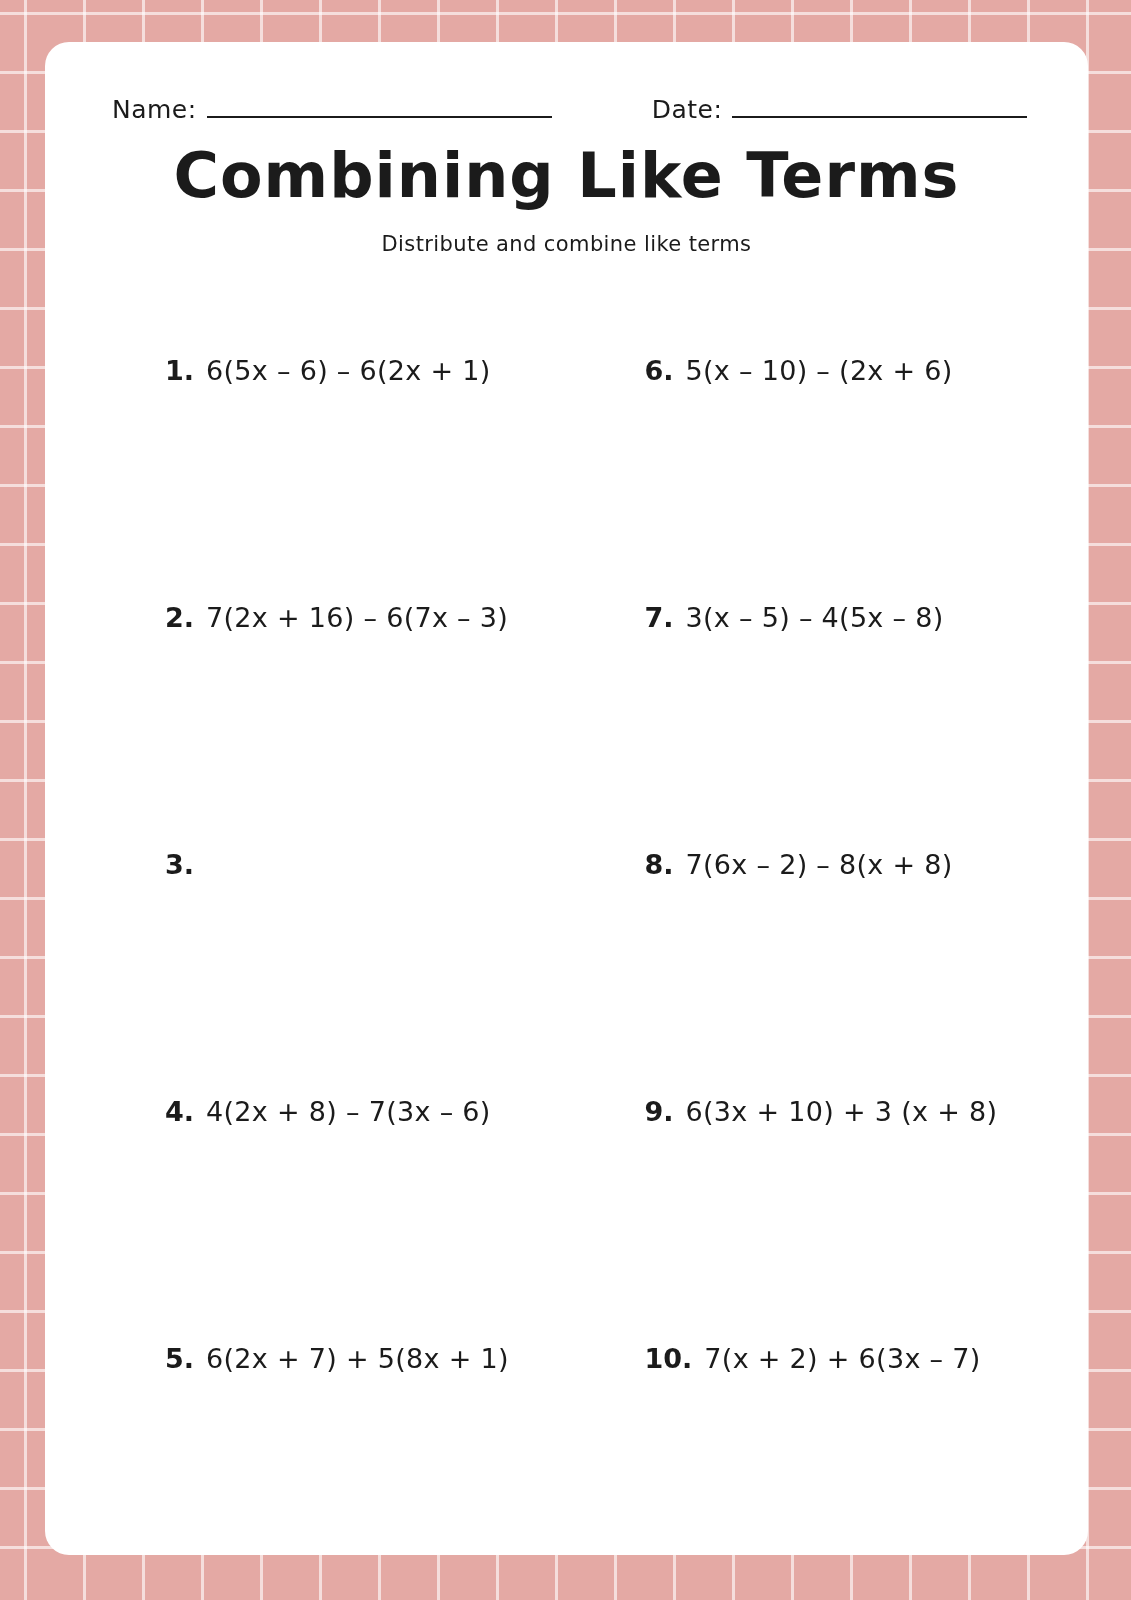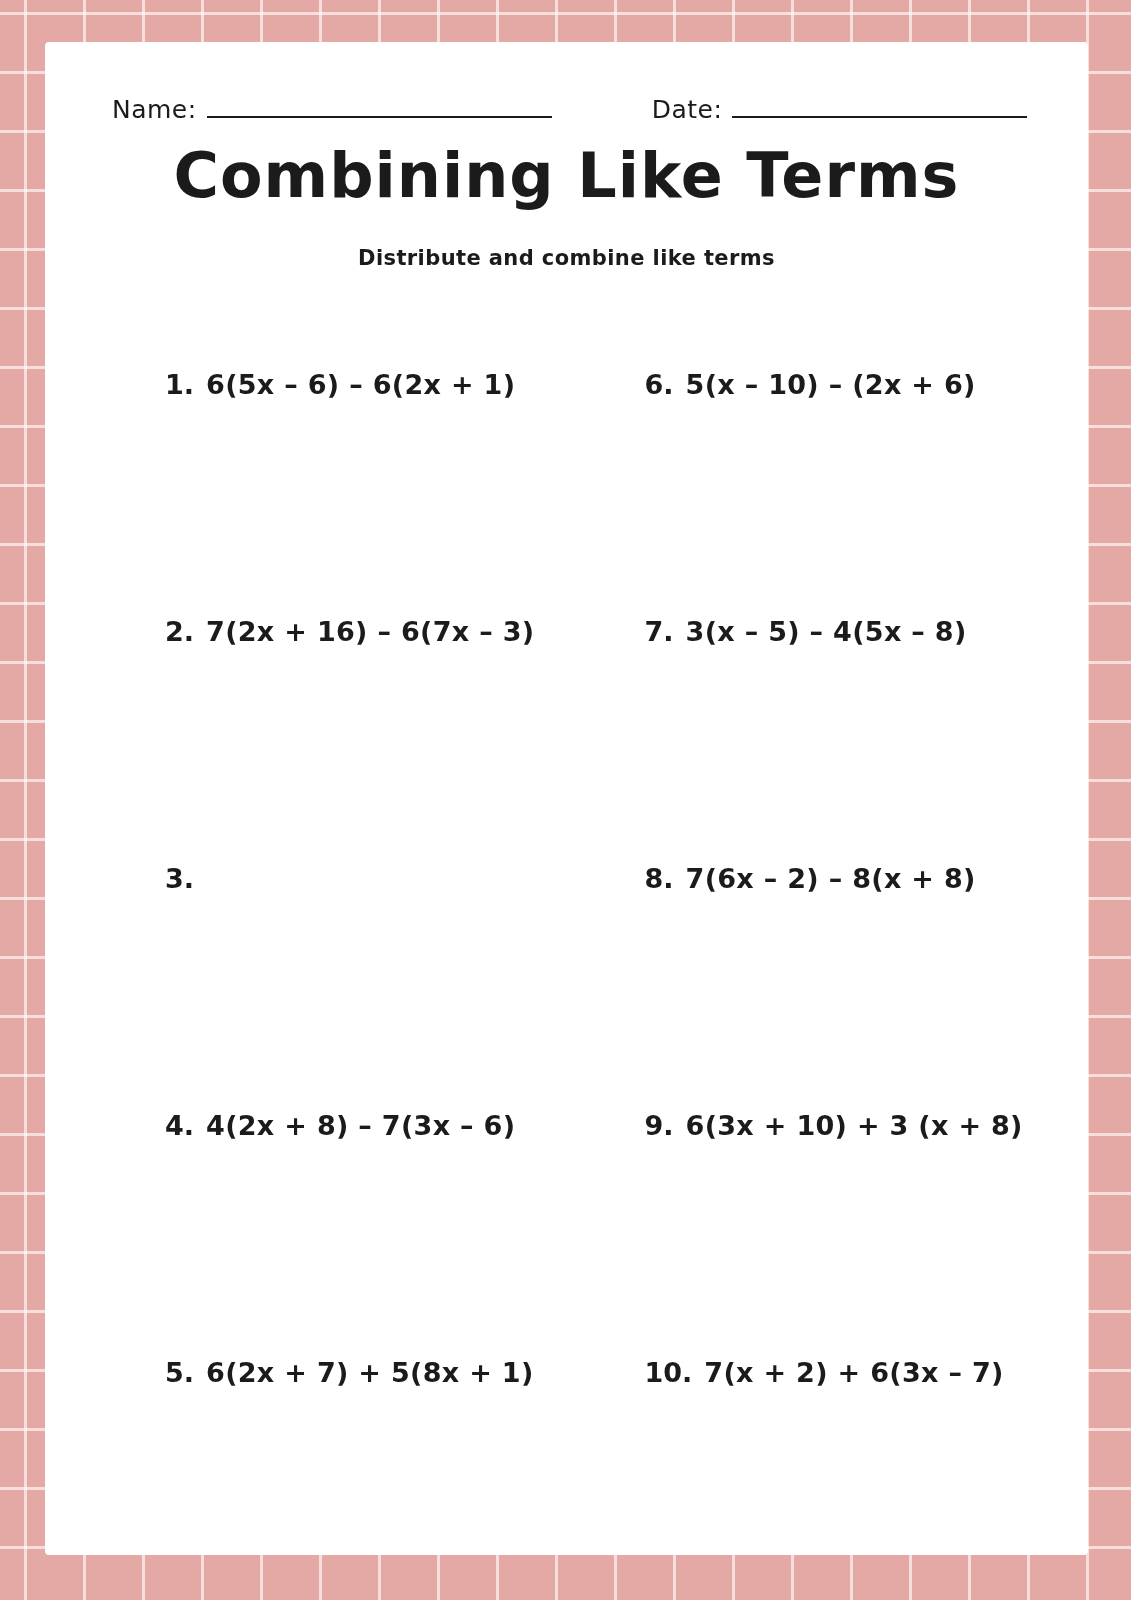--- a/index.html
+++ b/index.html
@@ -23,21 +23,21 @@
     overflow: hidden;
   }
 
   .card {
     position: absolute;
     left: 45px;
     top: 42px;
     width: 1043px;
     height: 1513px;
     background: #ffffff;
-    border-radius: 4px;
+    border-radius: 24px;
   }
 
   .header {
     display: flex;
     align-items: flex-end;
     padding: 46px 60px 0 67px;
   }
 
   .field {
     display: flex;
@@ -65,24 +65,24 @@
   .title {
     margin-top: 18px;
     text-align: center;
     font-size: 62px;
     font-weight: 700;
     letter-spacing: 1px;
     line-height: 1.1;
   }
 
   .subtitle {
-    margin-top: 36px;
+    margin-top: 22px;
     text-align: center;
     font-size: 21px;
-    font-weight: 700;
+    font-weight: 400;
     letter-spacing: 0.4px;
   }
 
   .problems {
     margin-top: 98px;
     display: grid;
     grid-template-columns: 1fr 1fr;
     grid-template-rows: repeat(5, 247px);
     grid-auto-flow: column;
   }
@@ -97,21 +97,21 @@
   }
 
   .problem.col-right { padding-left: 78px; }
 
   .problem-number {
     font-weight: 700;
     margin-right: 12px;
   }
 
   .problem-expression {
-    font-weight: 700;
+    font-weight: 400;
     letter-spacing: 0.3px;
   }
 </style>
 </head>
 <body>
 
 <div class="card">
 
   <div class="header">
     <div class="field">

